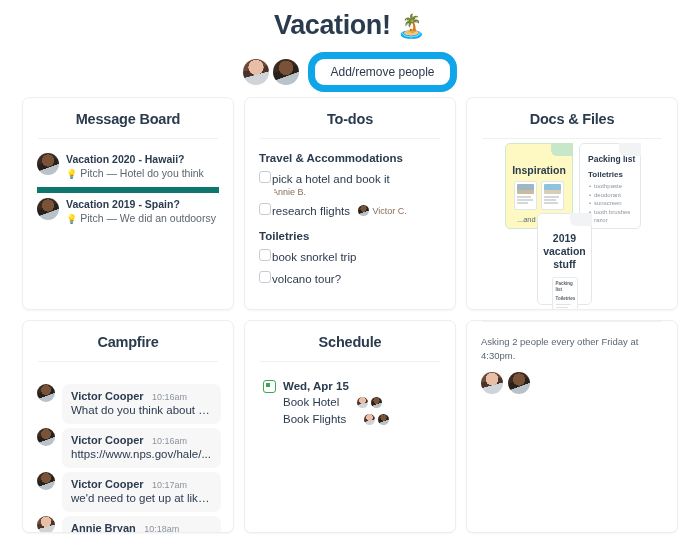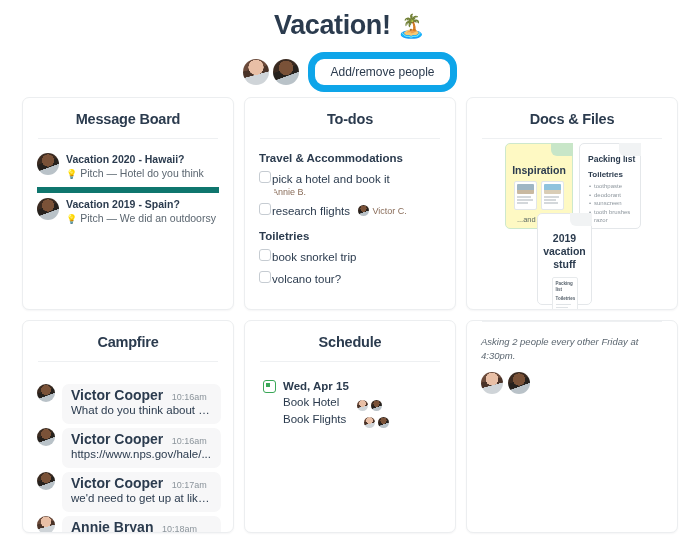--- a/index.html
+++ b/index.html
@@ -174,46 +174,46 @@
   .f19-l { height: 1.2px; background: #dfe3e6; margin-top: 2px; }
 
   
   .cf-list { padding: 22px 12px 0 14px; display: flex; flex-direction: column; gap: 4px; }
   .cf-row { display: flex; gap: 7px; align-items: flex-start; }
   .cf-bubble {
     background: #f7f7f8; border-radius: 7px;
     padding: 5px 9px 6px; flex: 1; min-width: 0;
   }
   .cf-meta { line-height: 12px; }
-  .cf-name { font-size: 14px; font-weight: bold; color: #2b3b4e; }
+  .cf-name { font-size: 11px; font-weight: bold; color: #2b3b4e; }
   .cf-time { font-size: 9px; color: #8b949b; margin-left: 4px; }
   .cf-text {
     font-size: 11.5px; color: #2b3b4e; line-height: 15px;
     white-space: nowrap; overflow: hidden; text-overflow: ellipsis;
   }
 
   
   .sc-row { display: flex; gap: 7px; padding: 8px 0 0 4px; }
   .cal-icon {
     width: 13px; height: 13px; border: 1.6px solid #3aa757;
     border-radius: 3px; position: relative; flex: none; margin-top: 1px;
   }
   .cal-icon:before {
     content: ""; position: absolute; left: 2.2px; top: 2.2px;
     width: 4px; height: 4px; background: #3aa757;
   }
   .sc-date { font-size: 11.5px; font-weight: bold; color: #2b3b4e; line-height: 15px; }
   .sc-item {
     font-size: 11.5px; color: #2b3b4e; line-height: 17px;
-    display: flex; align-items: flex-end; gap: 18px;
+    display: flex; align-items: center; gap: 18px;
   }
   .sc-avs { display: inline-flex; gap: 3px; }
 
   
-  .ci-body { padding: 13px 14px 0; font-style: italic; }
+  .ci-body { padding: 13px 14px 0; }
   .ci-sub { font-size: 9.5px; color: #5b6670; line-height: 14px; }
   .ci-q {
     font-size: 13px; font-weight: bold; color: #2b3b4e;
     line-height: 16px; margin-top: 7px;
   }
   .ci-avs { display: flex; gap: 5px; margin-top: 9px; }
 </style>
 </head>
 <body>
 

